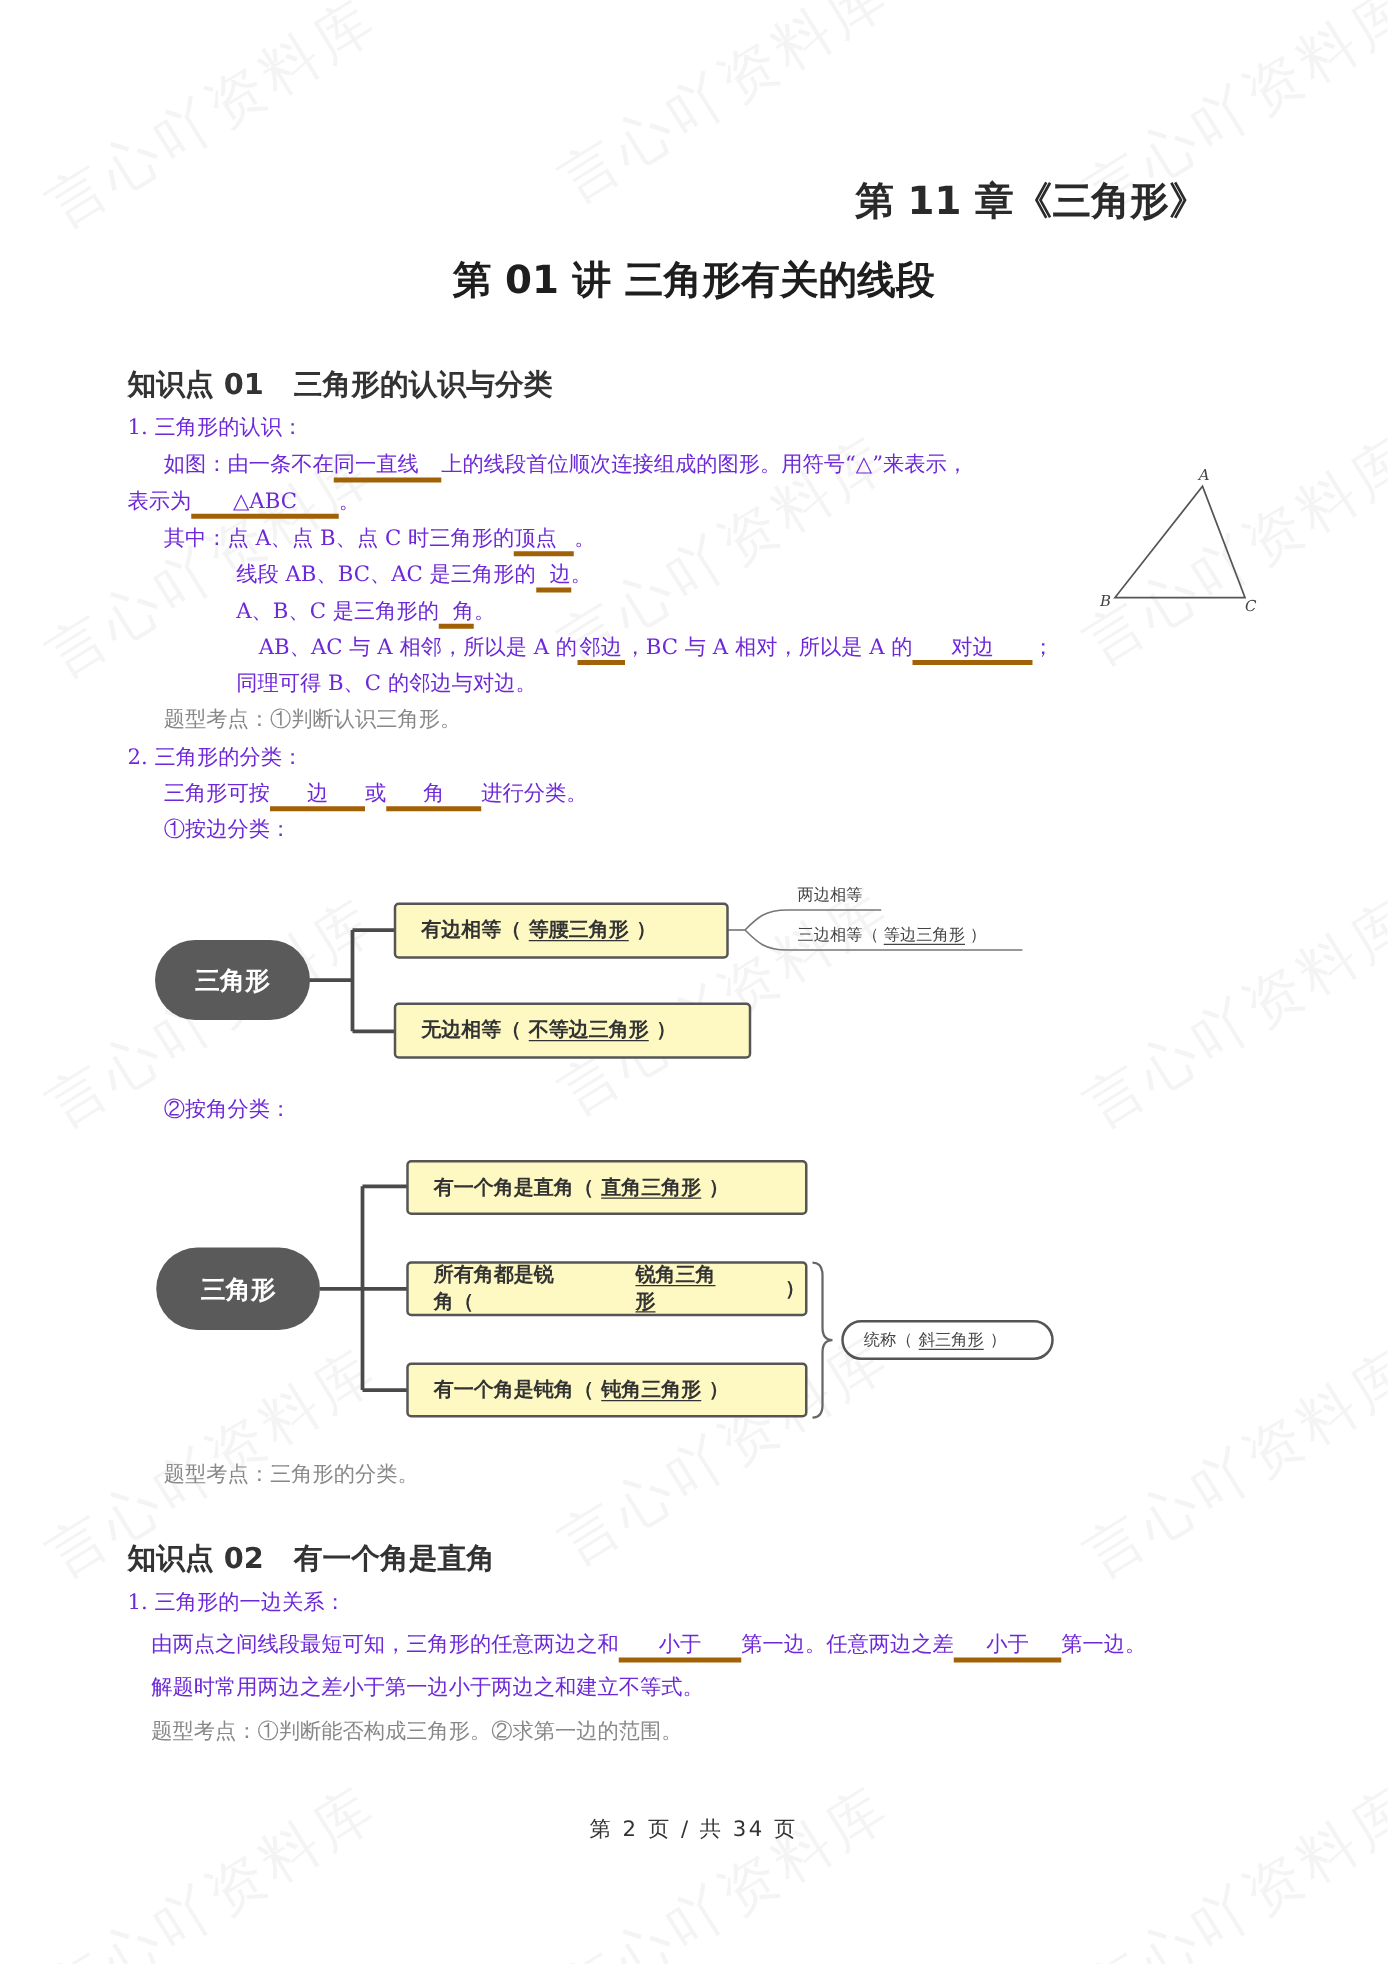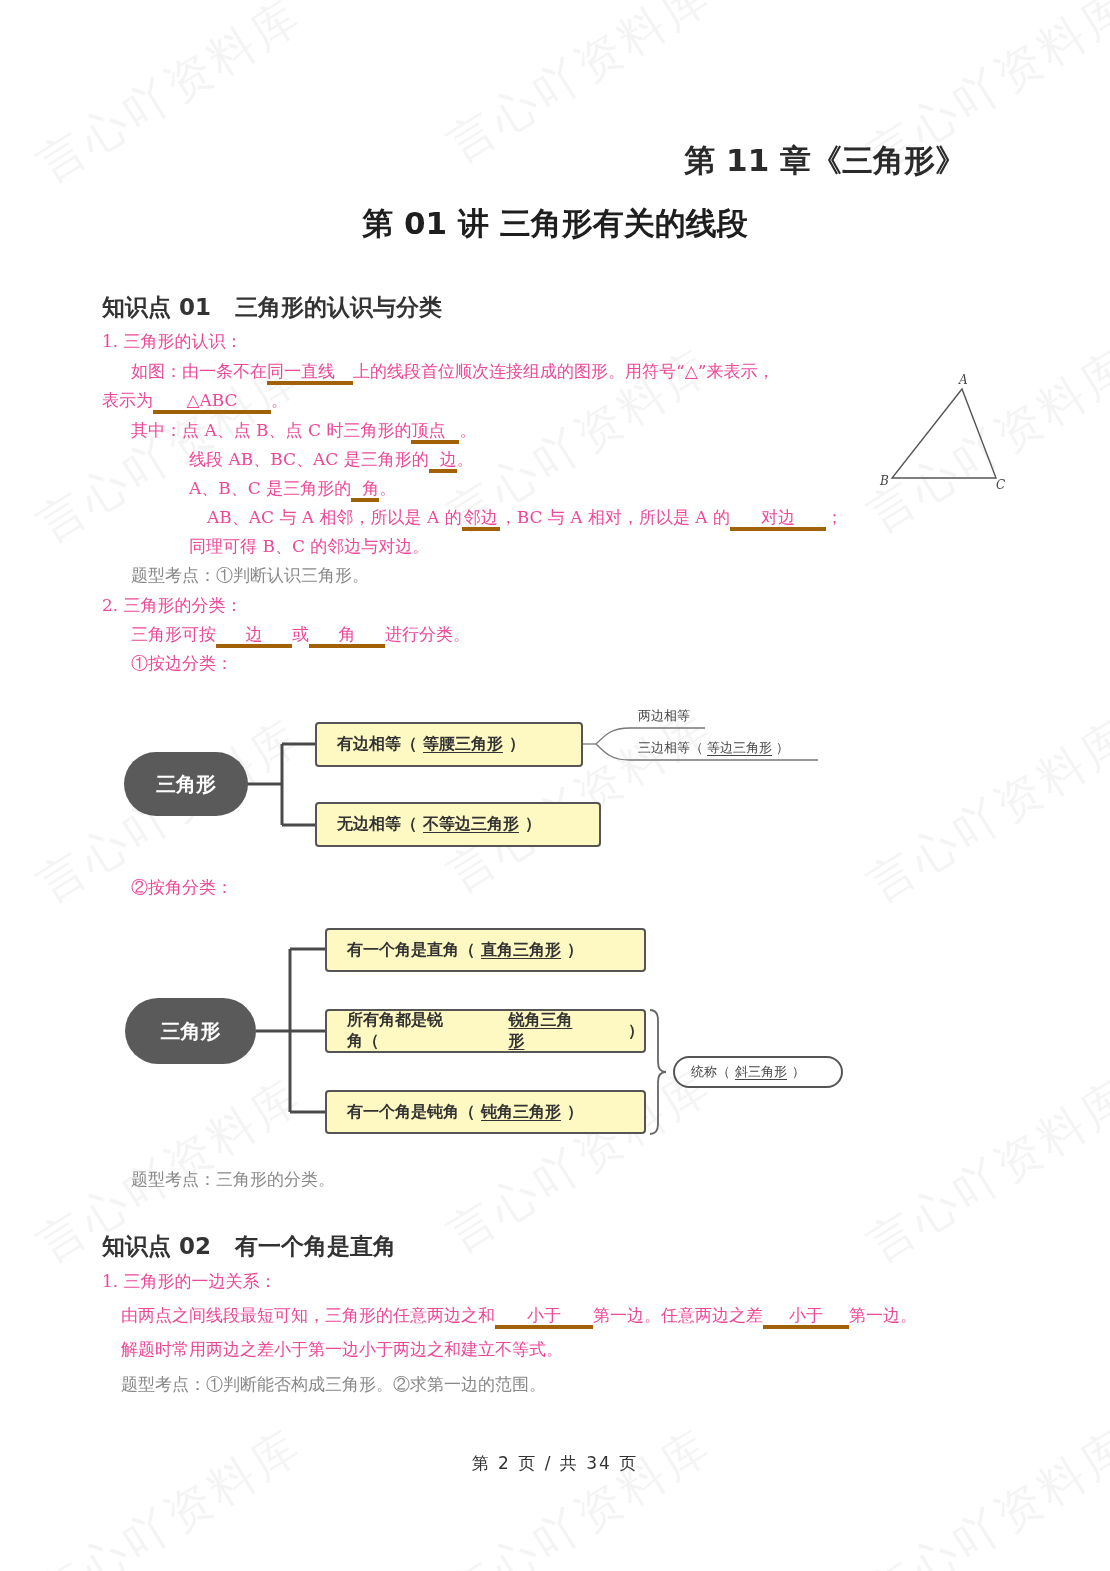--- a/index.html
+++ b/index.html
@@ -8,21 +8,21 @@
   .wm { position: absolute; font-family: "DejaVu Sans", sans-serif; font-size: 46px;
         color: rgba(0,0,0,0.045); transform: rotate(-32deg); white-space: nowrap;
         pointer-events: none; letter-spacing: 4px; }
   .abs { position: absolute; white-space: nowrap; }
   .title1 { left: 0; width: 966px; top: 140px; text-align: right;
             font-family: "DejaVu Sans", sans-serif; font-weight: bold; font-size: 31px; color: #2a2a2a; }
   .title2 { left: 0; width: 1110px; top: 203px; text-align: center;
             font-family: "DejaVu Sans", sans-serif; font-weight: bold; font-size: 31px; color: #1e1e1e; }
   .kp { font-family: "DejaVu Sans", sans-serif; font-weight: bold; font-size: 23px; color: #333; }
   .kp .num { margin-right: 24px; }
-  .t { font-size: 17px; color: #ec4899; }
+  .t { font-size: 17px; color: #6d28d9; }
   .hint { font-size: 17px; color: #888; }
   .u { text-decoration: underline; text-underline-offset: 3px; }
   .blank { display: inline-block; border-bottom: 4px solid #a16207; text-align: center; line-height: 20px; }
   .box { position: absolute; border: 2px solid #555; border-radius: 4px; background: #fef9c3;
          font-family: "DejaVu Sans", sans-serif; font-weight: bold; font-size: 16px; color: #333;
          display: flex; align-items: center; padding-left: 20px; box-sizing: border-box; }
   .box .ans { text-decoration: underline; text-underline-offset: 3px; margin: 0 6px; }
   .pill { position: absolute; background: #5a5a5a; color: #fff; border-radius: 34px;
           font-family: "DejaVu Sans", sans-serif; font-weight: bold; font-size: 20px;
           display: flex; align-items: center; justify-content: center; }

